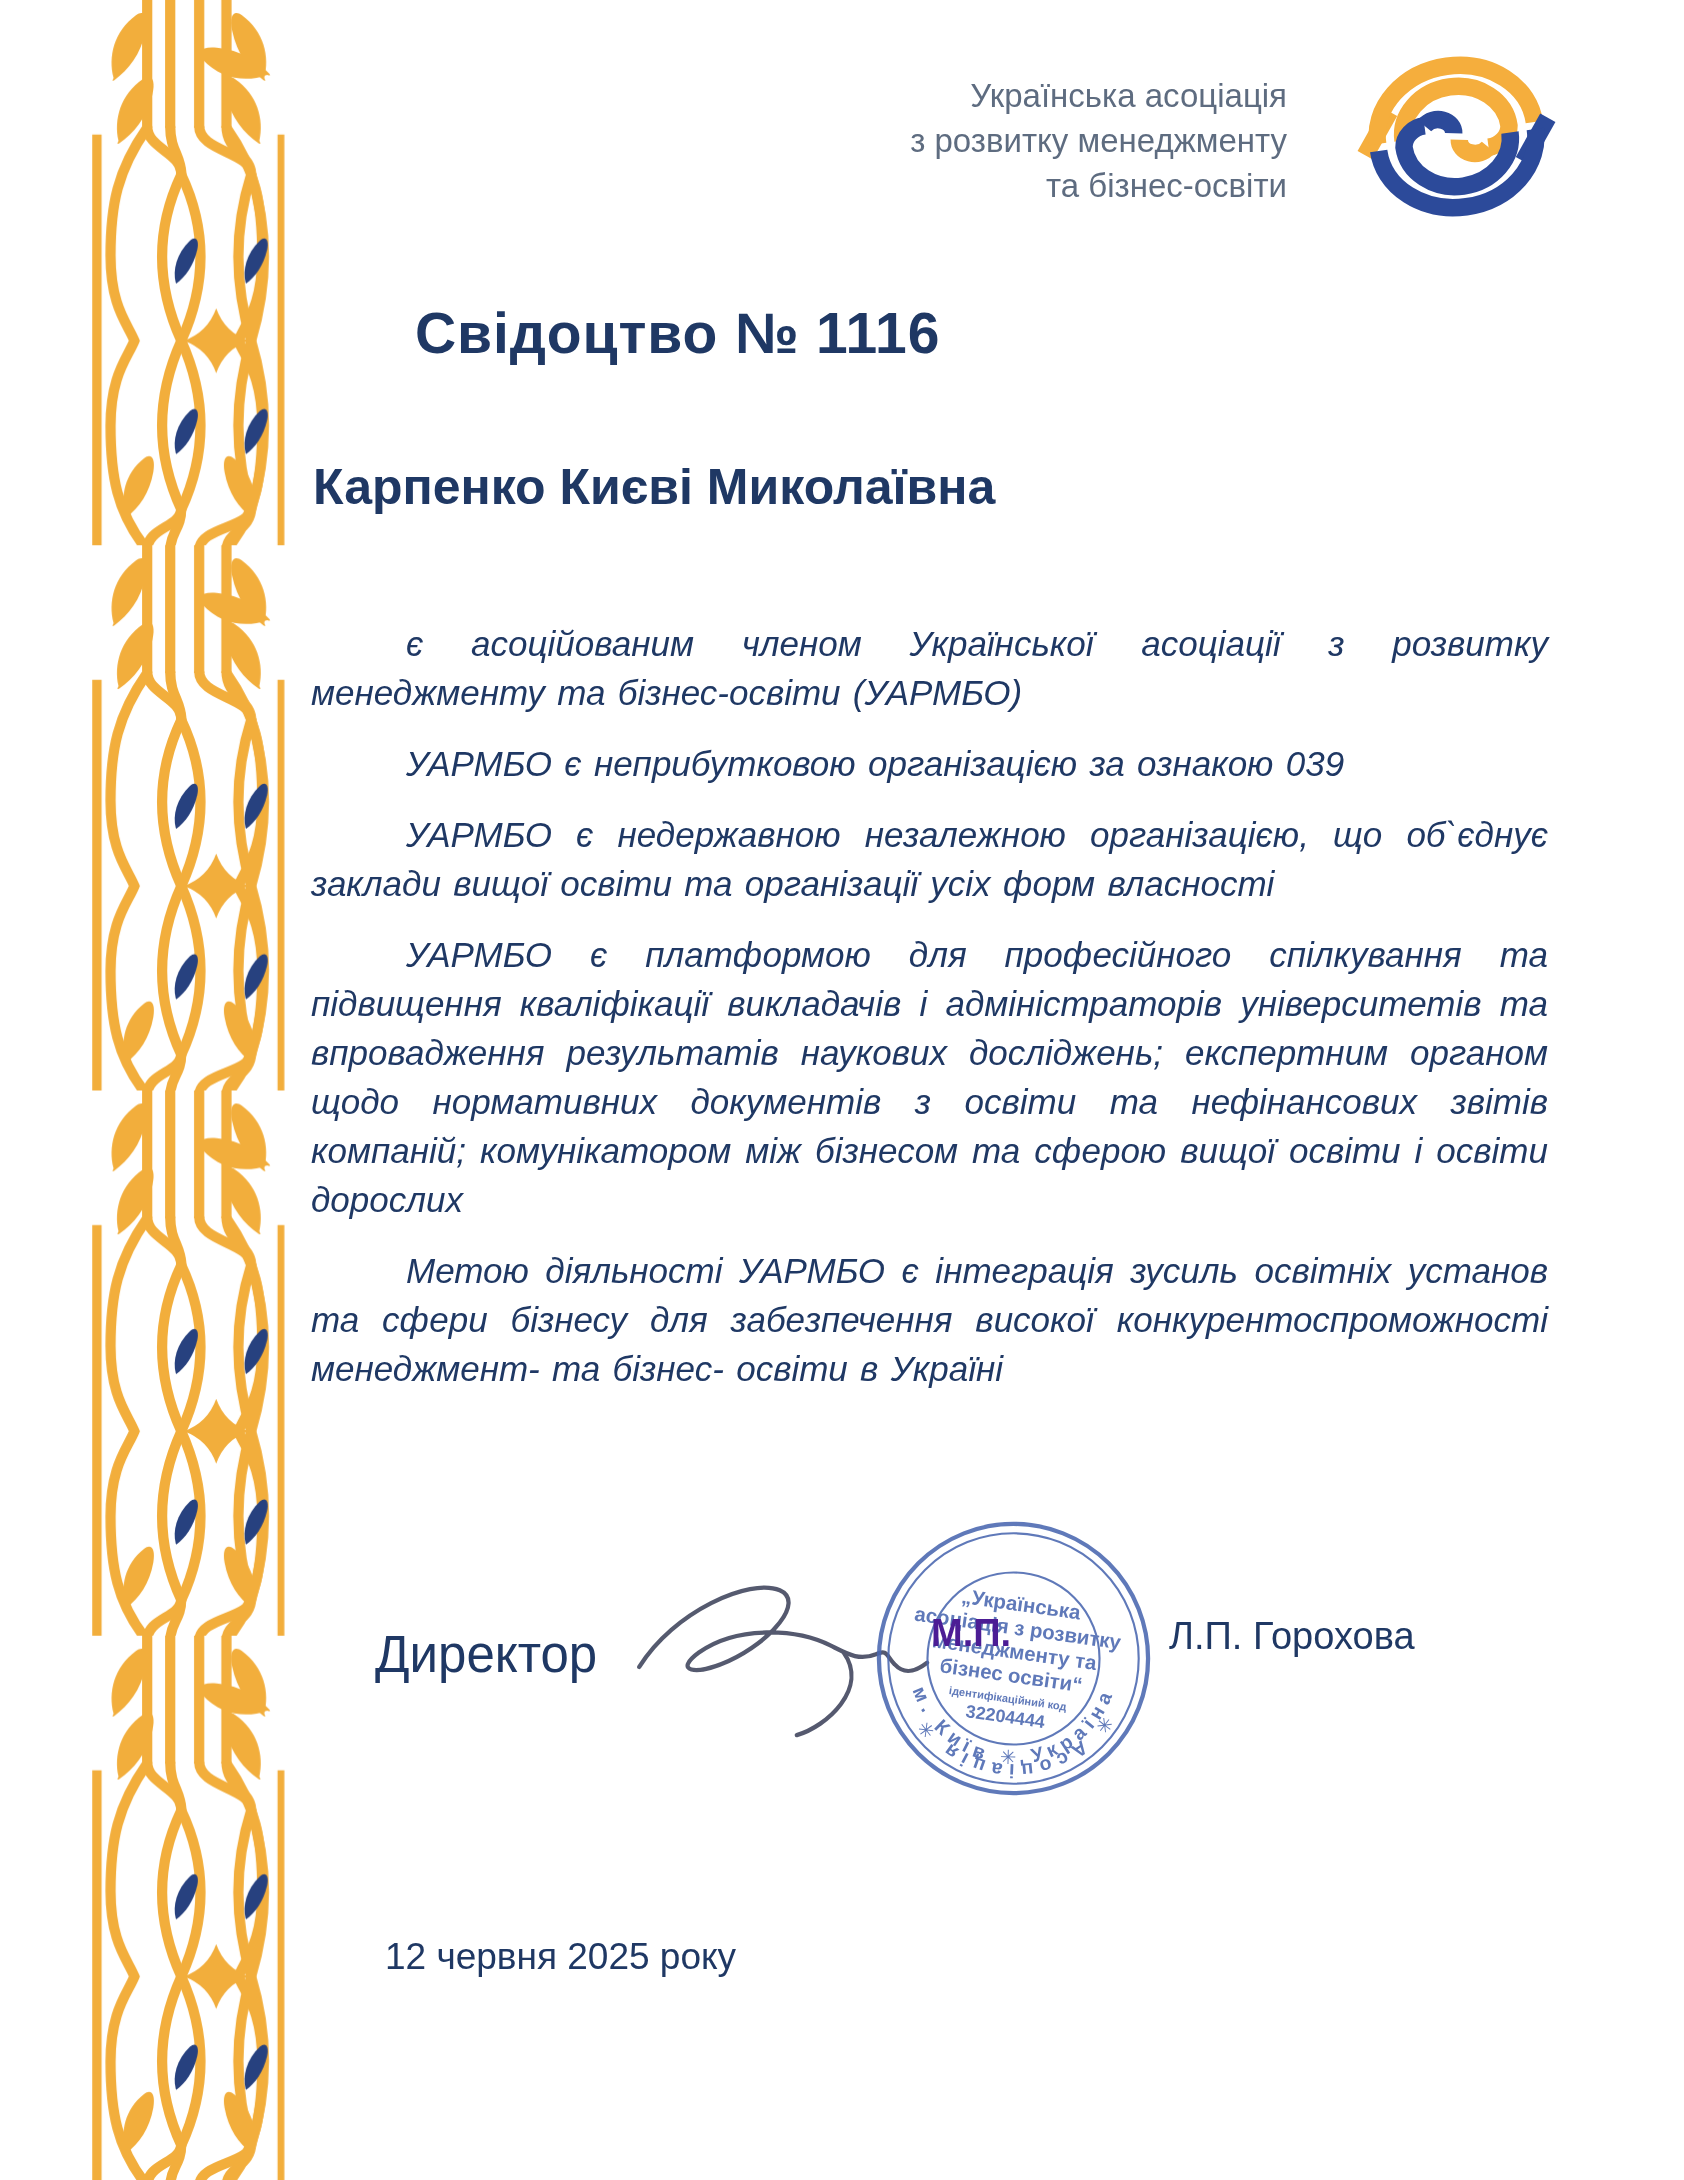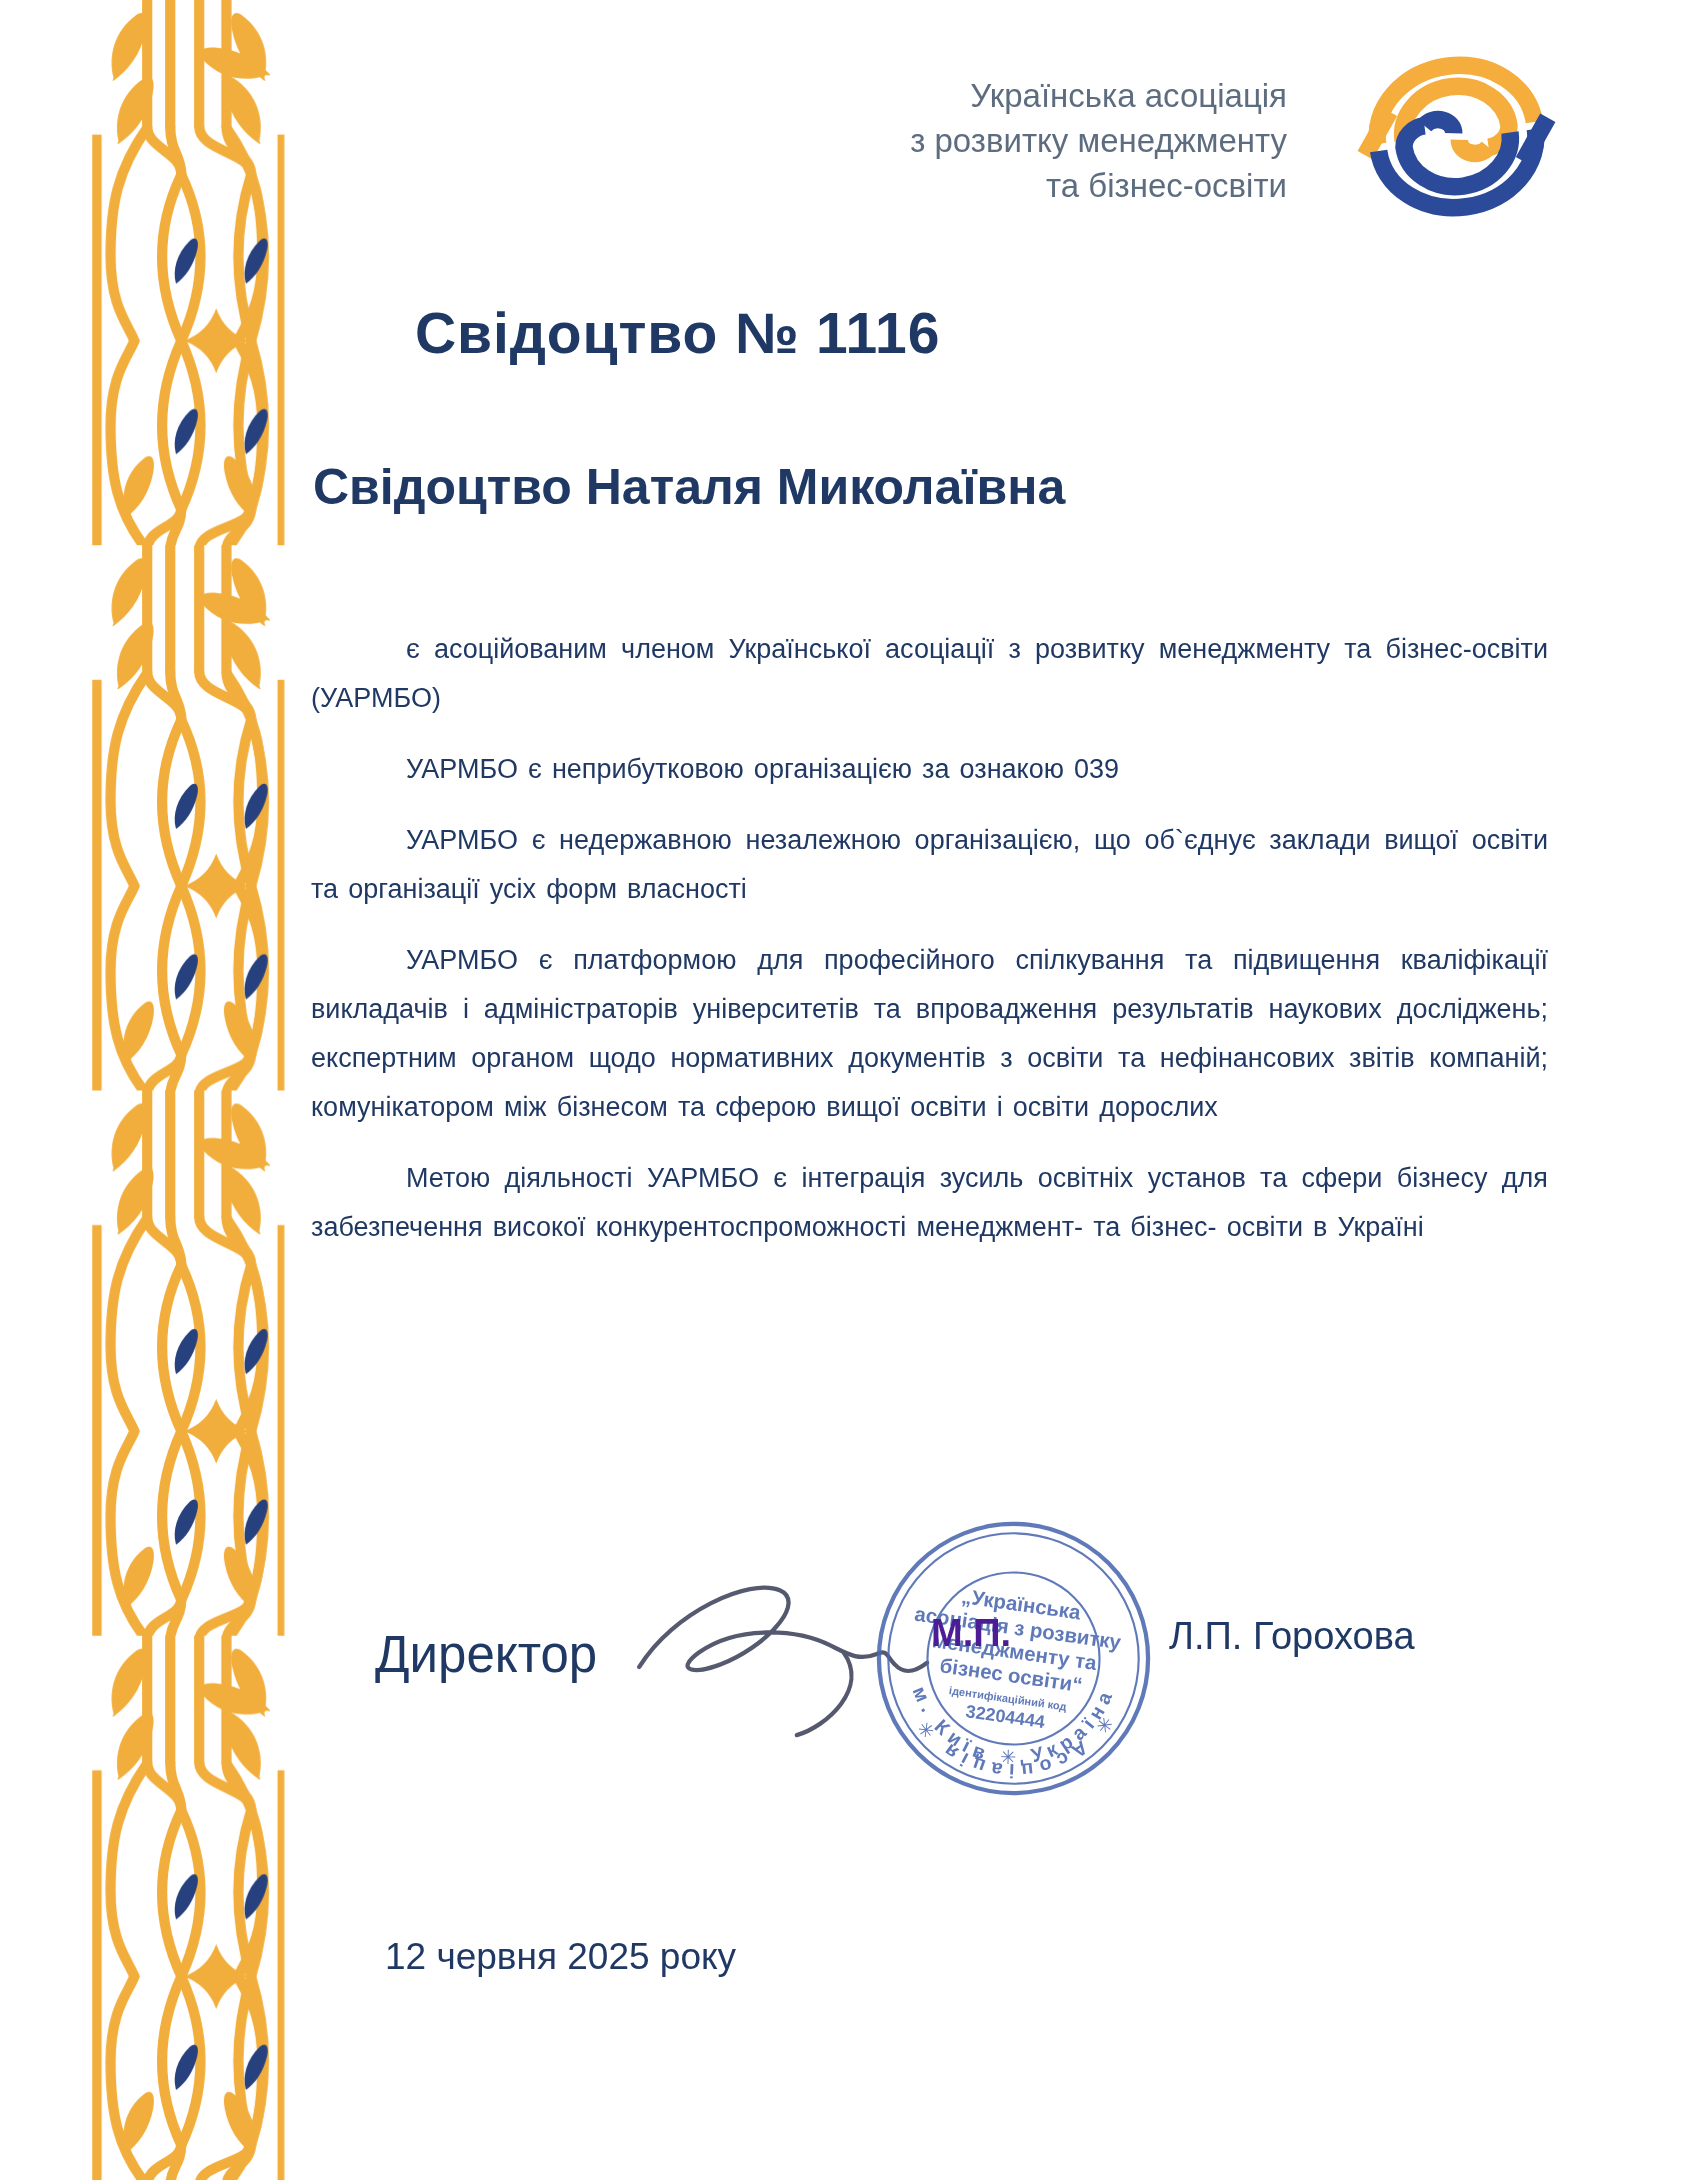--- a/index.html
+++ b/index.html
@@ -27,24 +27,25 @@
   }
   .recipient{
     position:absolute;left:313px;top:458px;
     font-size:50px;font-weight:700;
   }
   
   .body-text{
     position:absolute;left:311px;top:615px;width:1237px;
   }
   .body-text p{
-    margin:10px 0 22px 0;
-    font-size:27px;line-height:49px;
+    margin:4px 0 22px 0;
+    font-size:35px;line-height:49px;
     text-align:justify;text-indent:95px;
     word-spacing:2.6px;
+    font-style:italic;
   }
   
   .director-label{position:absolute;left:375px;top:1625px;font-size:51px;}
   .sig{position:absolute;left:588px;top:1552px;width:375px;height:264px;}
   .stamp{position:absolute;left:867px;top:1512px;width:293px;height:293px;}
   .mp-label{position:absolute;left:931px;top:1612px;font-size:38px;font-weight:600;color:#4c1d95;}
   .director-name{position:absolute;left:1169px;top:1615px;font-size:38px;text-align:center;}
   .date{position:absolute;left:385px;top:1936px;font-size:37px;}
 </style>
 </head>
@@ -134,21 +135,21 @@
       <g stroke="#2c4a9a" stroke-width="15" transform="rotate(-8 110 95)">
         <path d="M190 90 L164 124"></path>
         <path d="M178 98 A 68 58 0 0 1 42 98"></path>
         <path d="M156 98 A 46 40 0 0 1 64 98 A 20 18 0 0 1 84 82"></path>
         <path d="M84 82 A 14 12 0 0 1 108 92"></path>
       </g>
     </g>
   </svg>
 
   <div class="title">Свідоцтво № 1116</div>
-  <div class="recipient">Свідоцтво Наталя Миколаївна</div>
+  <div class="recipient">Карпенко Києві Миколаївна</div>
 
   <div class="body-text">
       <p>є асоційованим членом Української асоціації з розвитку менеджменту та бізнес-освіти (УАРМБО)</p>
       <p>УАРМБО є неприбутковою організацією за ознакою 039</p>
       <p>УАРМБО є недержавною незалежною організацією, що об`єднує заклади вищої освіти та організації усіх форм власності</p>
       <p>УАРМБО є платформою для професійного спілкування та підвищення кваліфікації викладачів і адміністраторів університетів та впровадження результатів наукових досліджень;  експертним органом щодо нормативних документів з освіти та нефінансових звітів компаній; комунікатором між бізнесом та сферою вищої освіти і освіти дорослих</p>
       <p>Метою діяльності УАРМБО є інтеграція зусиль освітніх установ та сфери бізнесу для забезпечення високої конкурентоспроможності менеджмент- та бізнес- освіти в Україні</p>
     </div>
 
   <div class="director-label">Директор</div>

